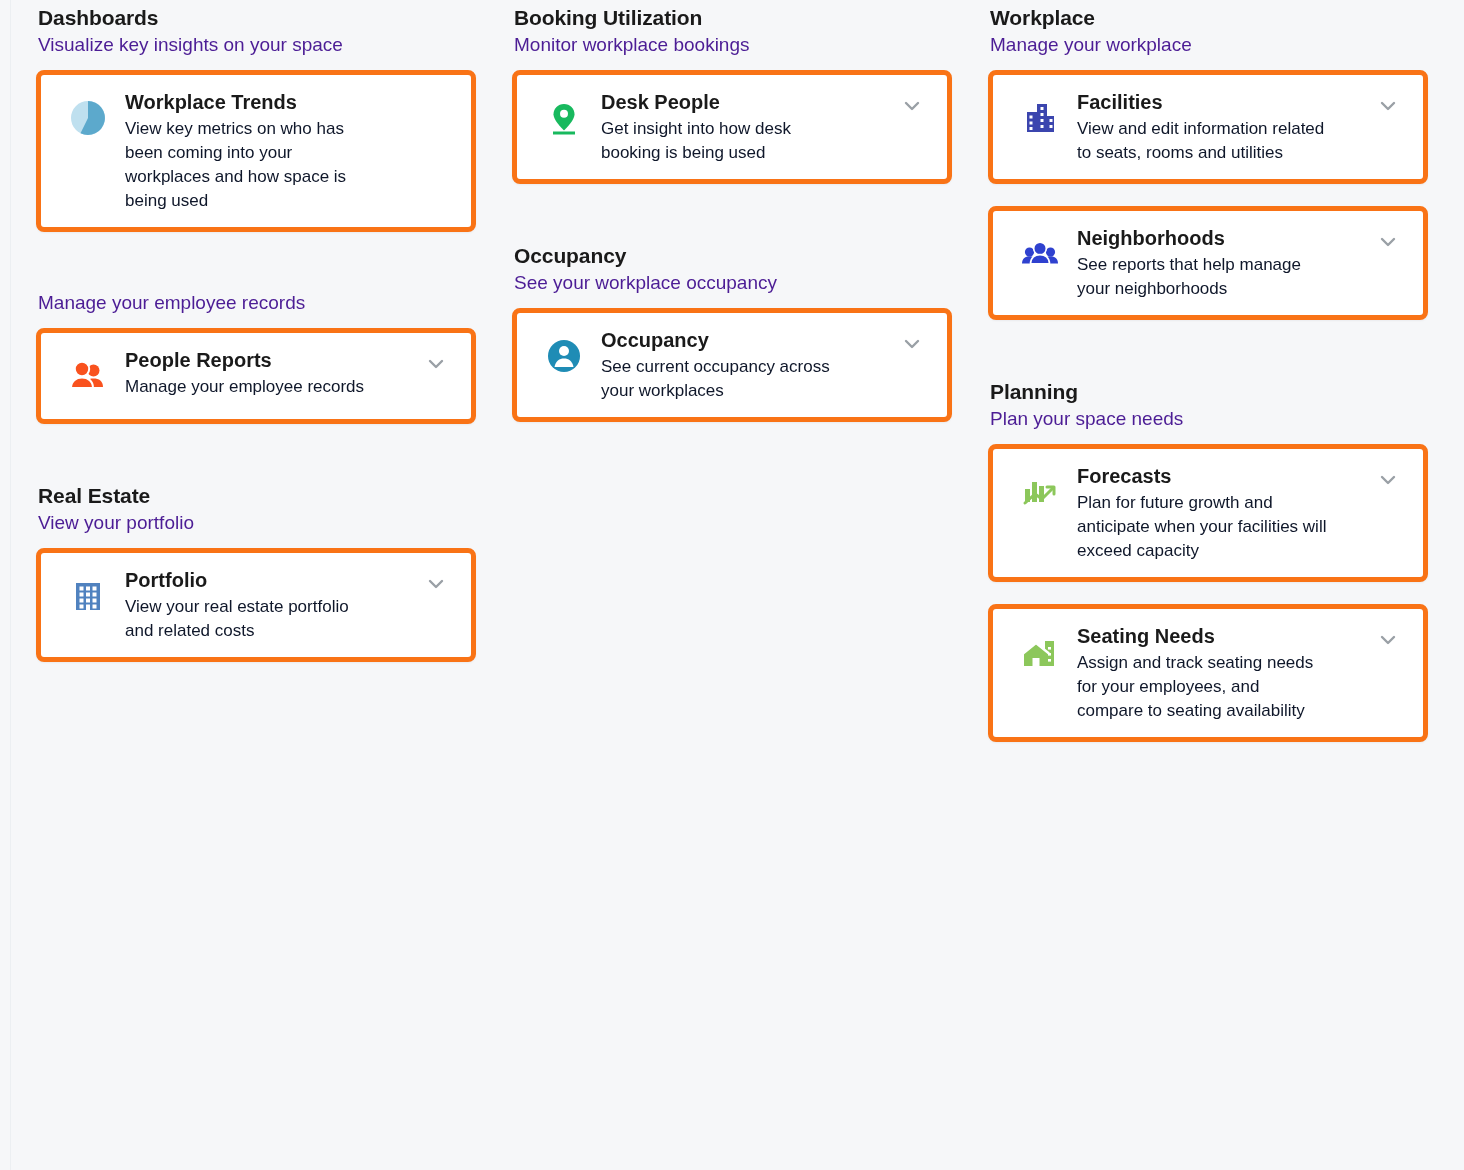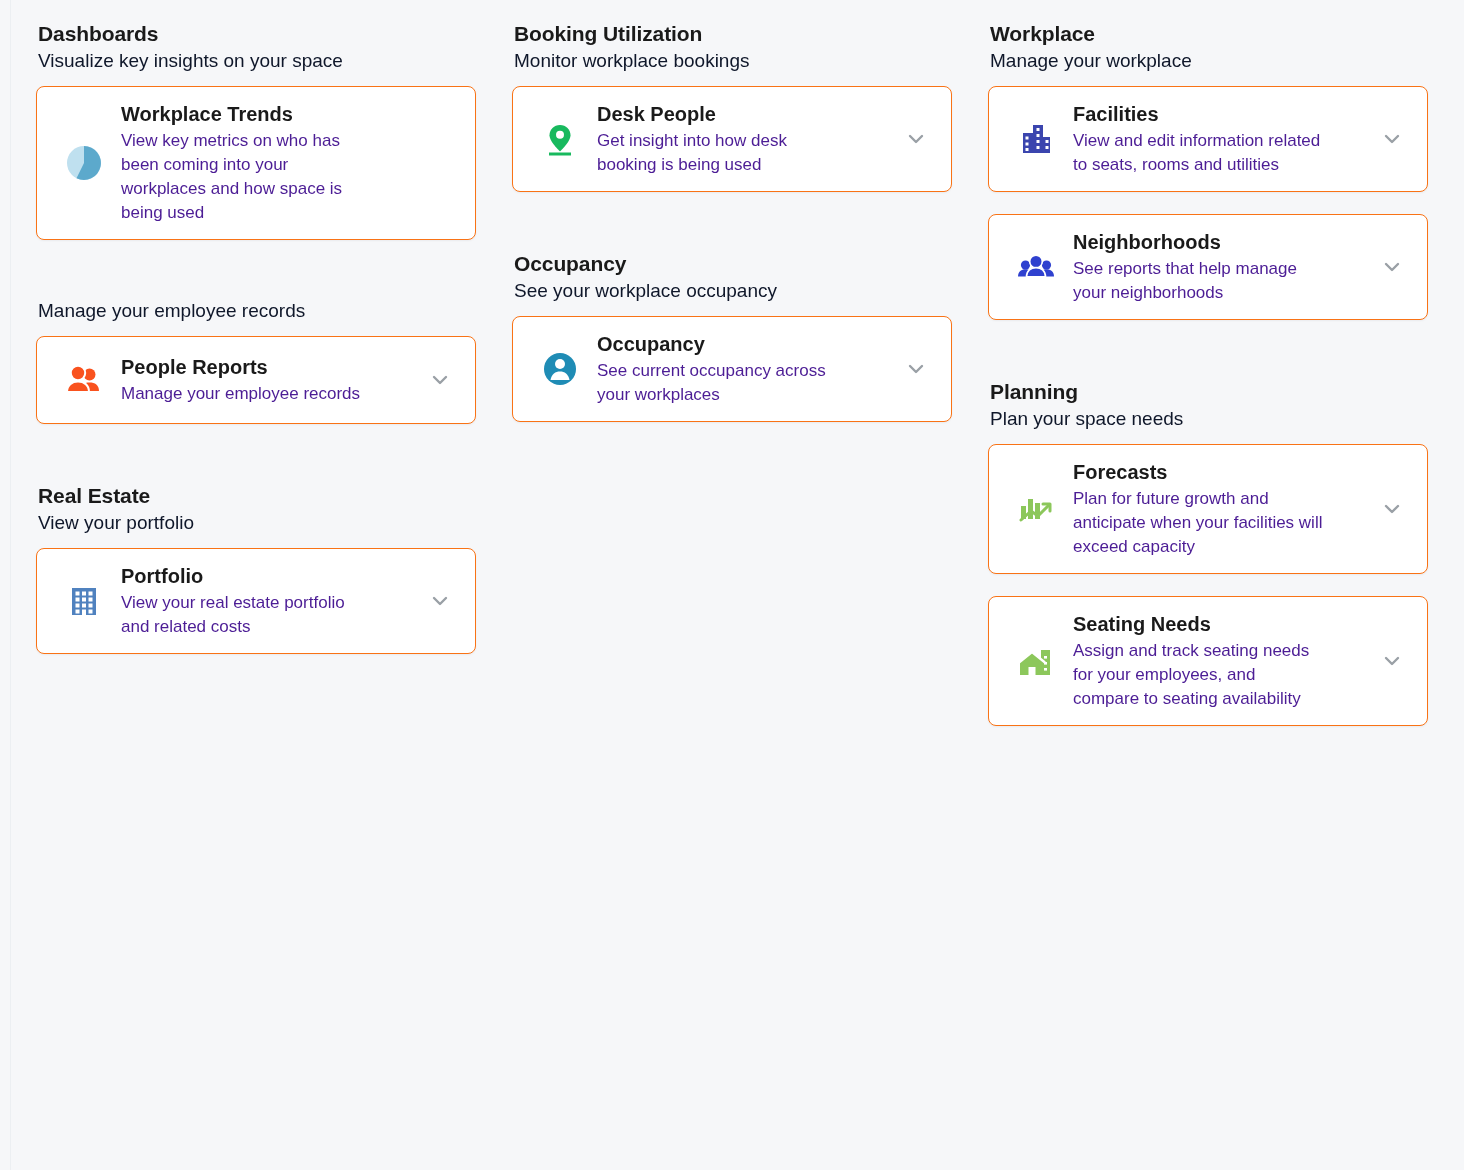--- a/index.html
+++ b/index.html
@@ -10,21 +10,21 @@
     height: 1170px;
     background: #f6f7f9;
     font-family: "Liberation Sans", sans-serif;
     overflow: hidden;
   }
   #app {
     position: relative;
     width: 1464px;
     height: 920px;
     background: #f6f7f9;
-    padding: 20px 0 0 0;
+    padding: 4px 0 0 0;
   }
   .edge-rule {
     position: absolute;
     left: 10px;
     top: 0;
     width: 1px;
     height: 1170px;
     background: #eceff2;
   }
   .columns {
@@ -40,32 +40,32 @@
   .group-head { padding: 0 0 12px 2px; }
   .group-title {
     font-size: 21px;
     font-weight: bold;
     color: #1a1a1a;
     line-height: 28px;
     letter-spacing: -0.1px;
   }
   .group-sub {
     font-size: 19px;
-    color: #0f172a;
+    color: #4c1d95;
     line-height: 26px;
     font-weight: normal;
   }
 
   .card {
     background: #ffffff;
     border-radius: 8px;
-    border: 1px solid #f97316;
+    border: 5px solid #f97316;
     box-shadow: 0 1px 2px rgba(16,24,40,0.05);
     display: flex;
-    align-items: center;
+    align-items: flex-start;
     padding: 14px 18px;
     margin-bottom: 22px;
     position: relative;
   }
   .card-icon {
     flex: 0 0 58px;
     width: 58px;
     height: 58px;
     display: flex;
     align-items: center;
@@ -75,21 +75,21 @@
   .card-body { flex: 1 1 auto; padding-right: 6px; }
   .card-title {
     font-size: 20px;
     font-weight: bold;
     color: #1a1a1a;
     line-height: 27px;
     margin-bottom: 1px;
   }
   .card-desc {
     font-size: 17px;
-    color: #4c1d95;
+    color: #0f172a;
     line-height: 24px;
     max-width: 250px;
   }
   .chevron {
     flex: 0 0 34px;
     width: 34px;
     height: 34px;
     display: flex;
     align-items: center;
     justify-content: center;

